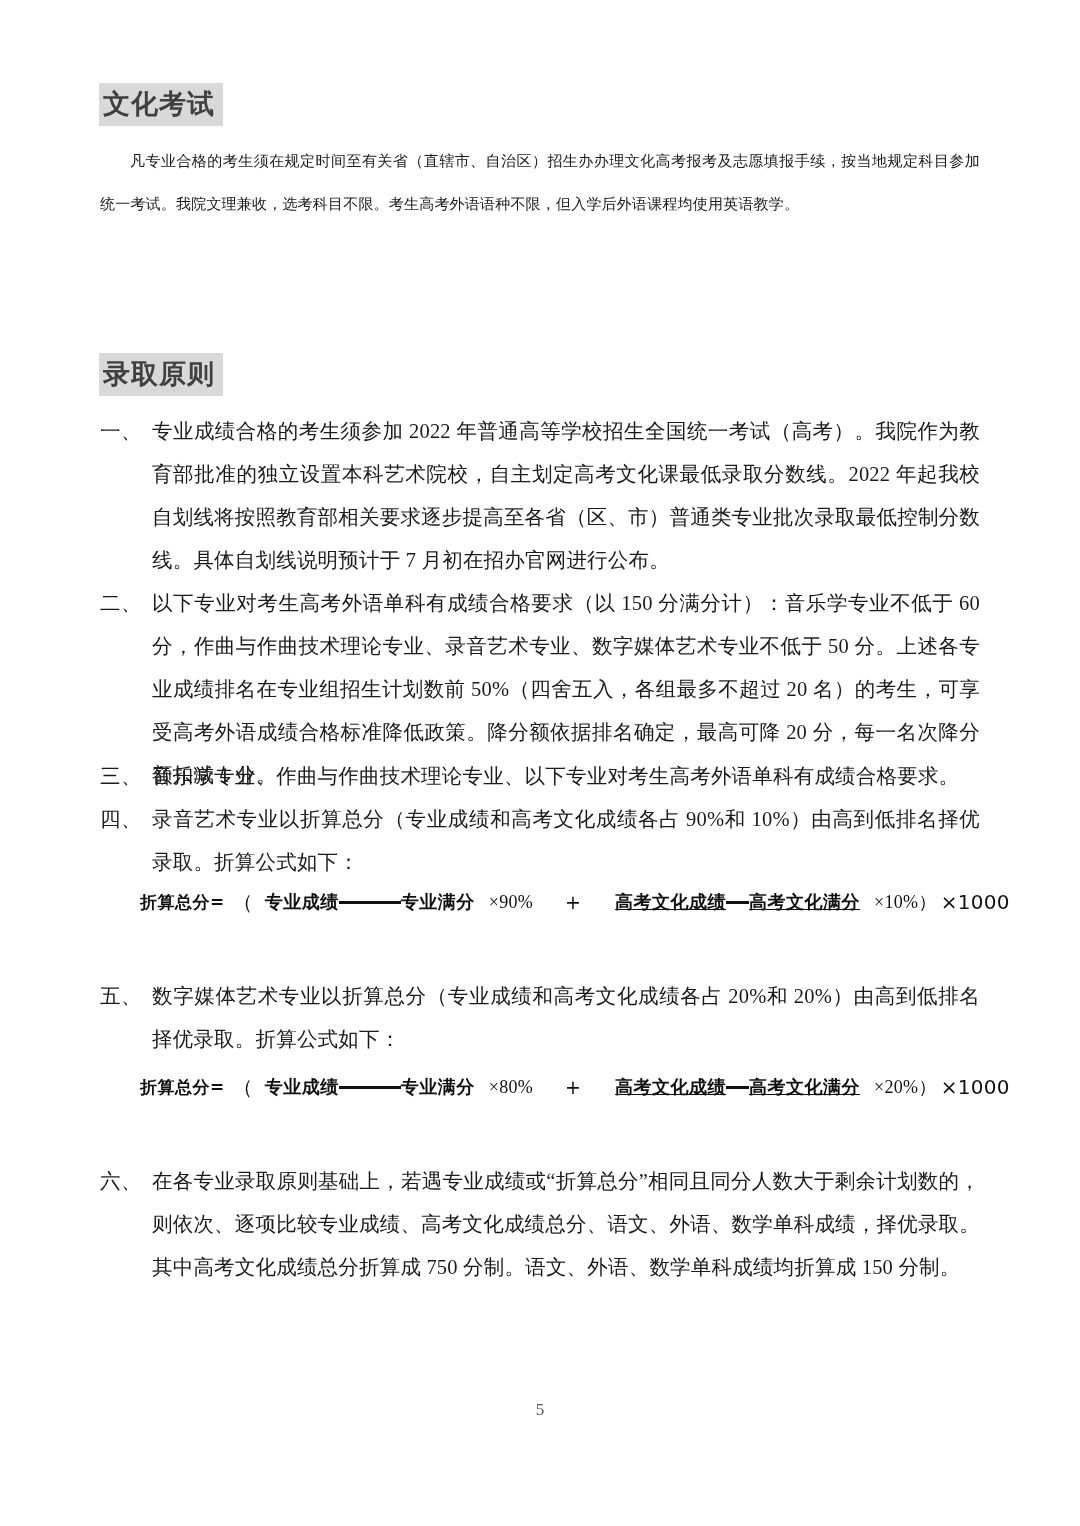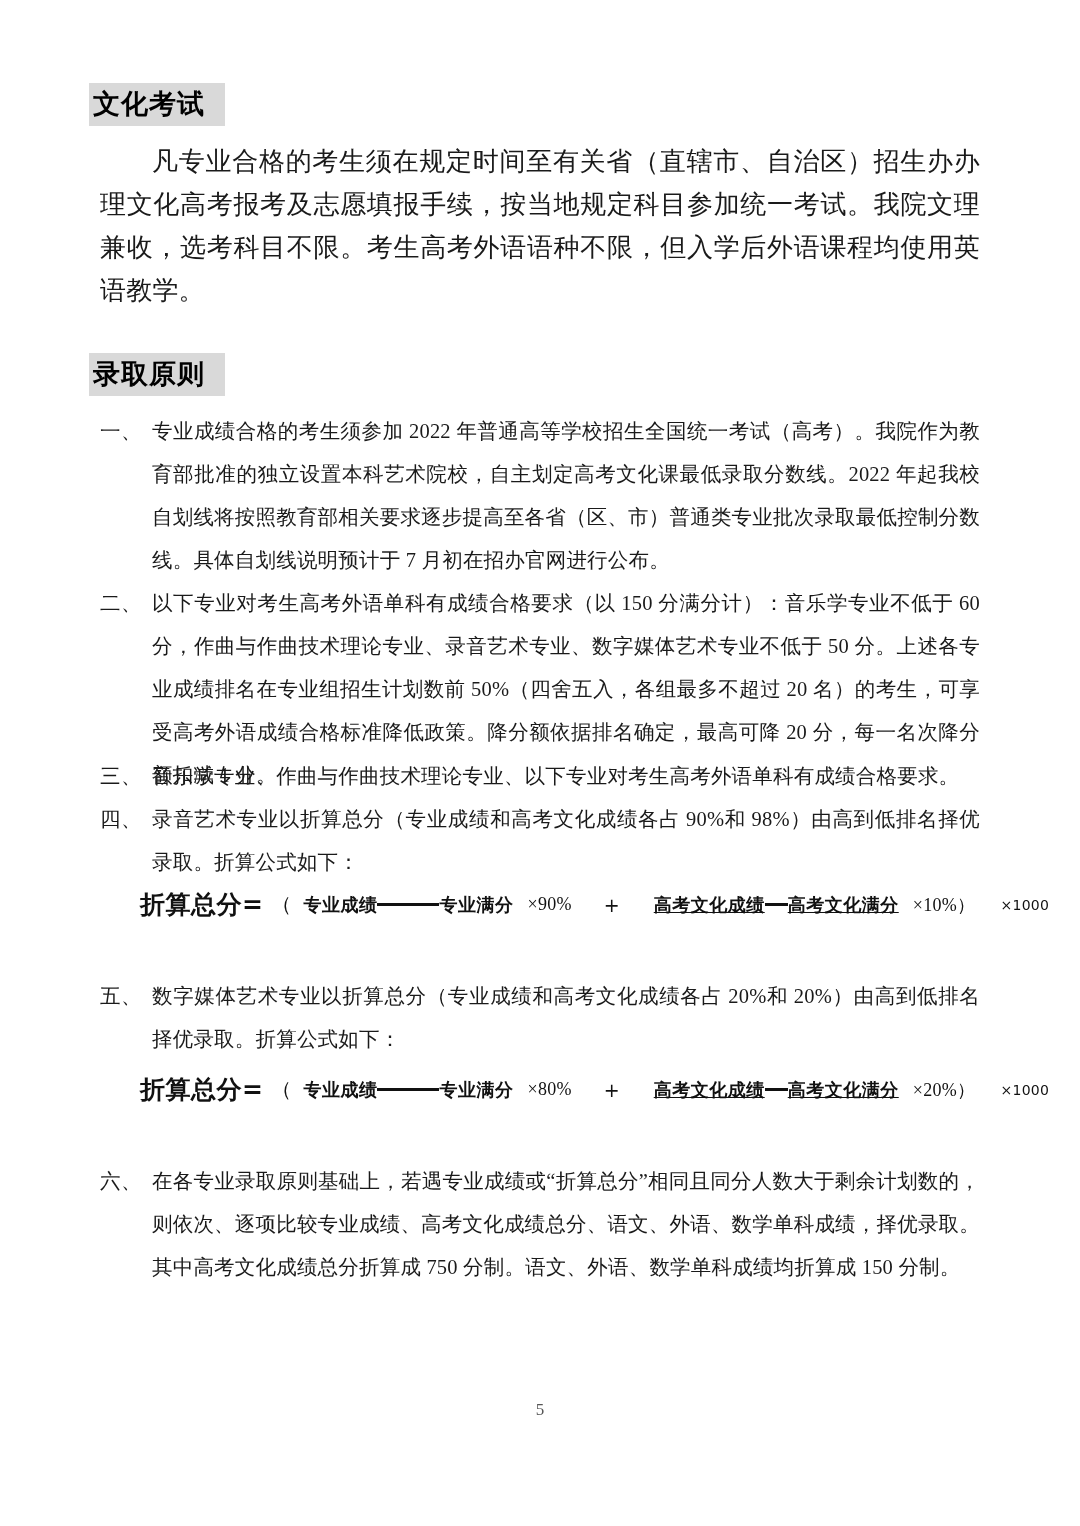--- a/index.html
+++ b/index.html
@@ -16,41 +16,41 @@
     width: 1080px;
     height: 1526px;
     background: #ffffff;
     overflow: hidden;
     box-sizing: border-box;
   }
 
   
   .section-heading {
     position: absolute;
-    left: 89px;
+    left: 99px;
     display: inline-block;
     background: #d9d9d9;
-    color: #000000;
+    color: #404040;
     font-family: "DejaVu Sans", "Liberation Sans", sans-serif;
     font-weight: bold;
     font-size: 27px;
     line-height: 40px;
     letter-spacing: 1px;
-    padding: 1px 20px 2px 4px;
+    padding: 1px 8px 2px 4px;
     white-space: nowrap;
   }
   #heading-wenhua { top: 83px; }
   #heading-luqu   { top: 353px; }
 
   
   .body-para {
     position: absolute;
     left: 100px;
     width: 880px;
-    font-size: 26px;
+    font-size: 15px;
     line-height: 43px;
     text-align: justify;
     text-justify: inter-ideograph;
     letter-spacing: 0.2px;
   }
   .indent2 { text-indent: 2em; }
 
   
   .list-item {
     position: absolute;
@@ -79,21 +79,21 @@
     left: 140px;
     display: flex;
     align-items: center;
     font-family: "DejaVu Sans", "Liberation Sans", sans-serif;
     font-size: 18px;
     color: #111;
     white-space: nowrap;
   }
   .formula .lead {
     font-weight: bold;
-    font-size: 25px;
+    font-size: 17px;
     letter-spacing: 0.5px;
     padding-right: 6px;
   }
   .formula .paren {
     font-size: 20px;
     padding: 0 8px 0 2px;
   }
   .frac {
     display: inline-flex;
     flex-direction: row;
@@ -120,23 +120,22 @@
     font-size: 18px;
     letter-spacing: 0.3px;
     font-family: Liberation Serif, serif;
   }
   .formula .plus {
     padding: 0 30px;
     font-size: 19px;
   }
   .formula .tail {
     padding-left: 2px;
-    font-size: 14px;
+    font-size: 20px;
     letter-spacing: 0.3px;
-    margin-left: 21px;
   }
 
   
   #page-number {
     position: absolute;
     left: 0;
     width: 1080px;
     top: 1400px;
     text-align: center;
     font-family: "Liberation Serif", serif;
@@ -165,21 +164,21 @@
     <div class="list-body">以下专业对考生高考外语单科有成绩合格要求（以 150 分满分计）：音乐学专业不低于 60 分，作曲与作曲技术理论专业、录音艺术专业、数字媒体艺术专业不低于 50 分。上述各专业成绩排名在专业组招生计划数前 50%（四舍五入，各组最多不超过 20 名）的考生，可享受高考外语成绩合格标准降低政策。降分额依据排名确定，最高可降 20 分，每一名次降分额扣减 1 分。</div>
   </div>
 
   <div class="list-item" style="top: 755px;">
     <div class="list-marker">三、</div>
     <div class="list-body">音乐学专业、作曲与作曲技术理论专业、以下专业对考生高考外语单科有成绩合格要求。</div>
   </div>
 
   <div class="list-item" style="top: 798px;">
     <div class="list-marker">四、</div>
-    <div class="list-body">录音艺术专业以折算总分（专业成绩和高考文化成绩各占 90%和 98%）由高到低排名择优录取。折算公式如下：</div>
+    <div class="list-body">录音艺术专业以折算总分（专业成绩和高考文化成绩各占 90%和 10%）由高到低排名择优录取。折算公式如下：</div>
   </div>
 
   <div class="formula" style="top: 888px;">
     <span class="lead">折算总分=</span>
     <span class="paren">（</span>
     <span class="frac">
       <span class="num">专业成绩</span>
       <span class="bar"></span>
       <span class="den">专业满分</span>
     </span>

